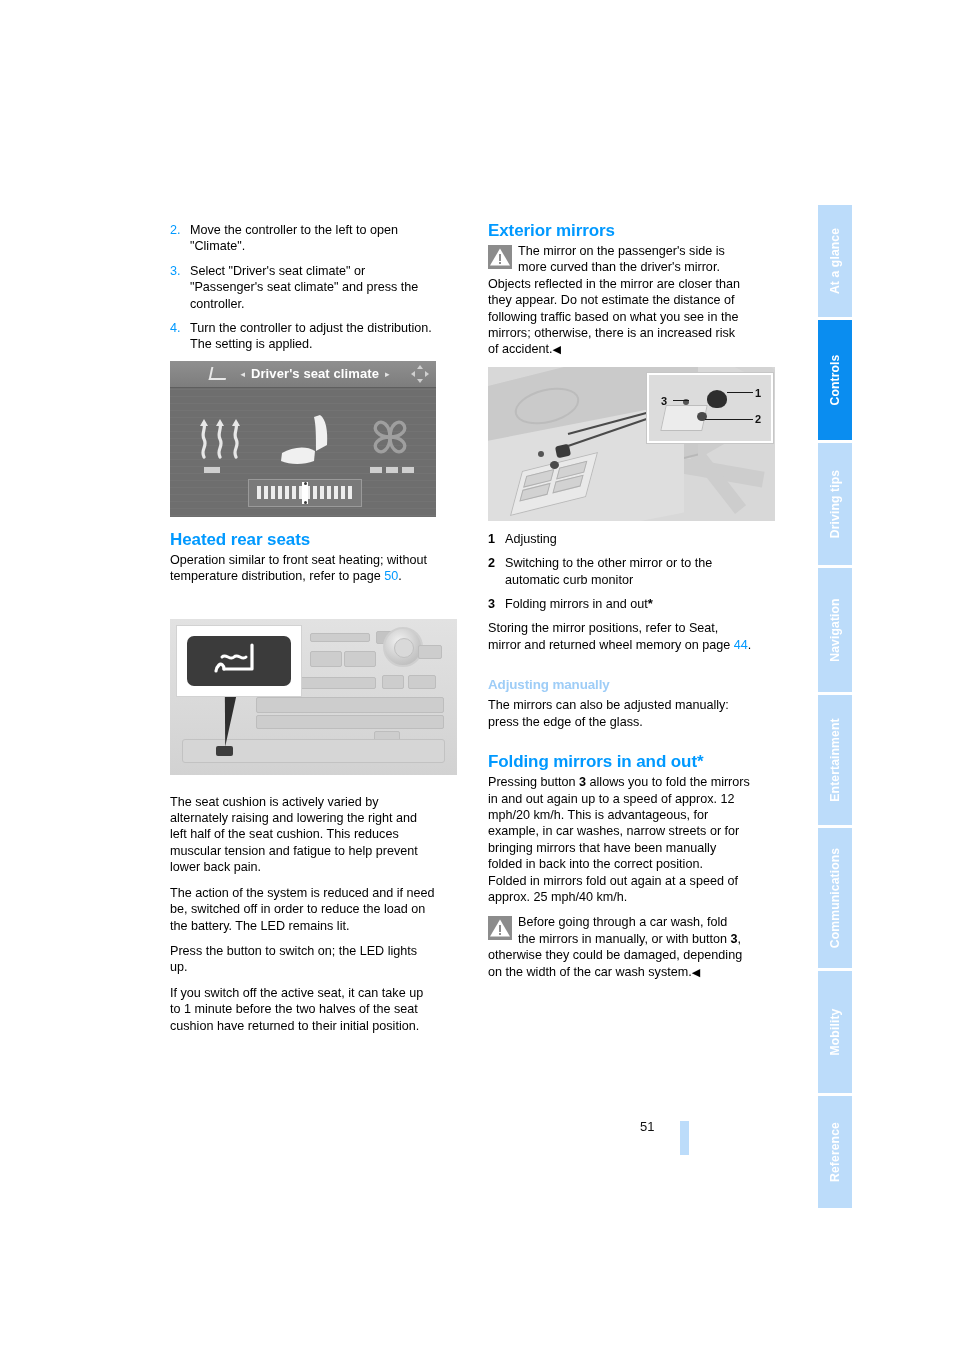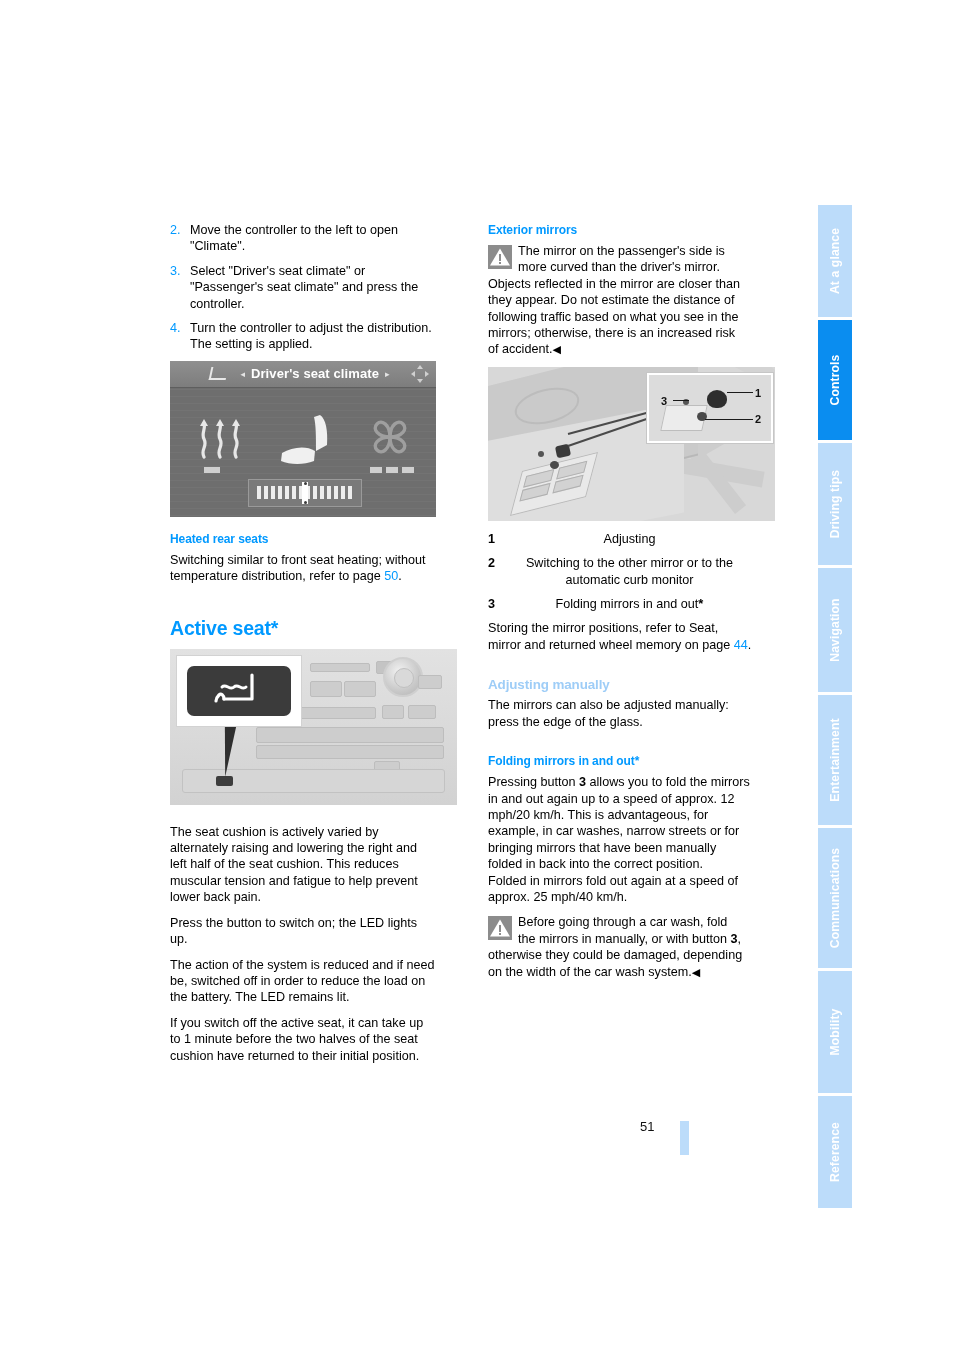--- a/index.html
+++ b/index.html
@@ -40,21 +40,21 @@
   .h1 {
     color: #0099ff;
     font-size: 19.5px;
     font-weight: bold;
     line-height: 23px;
     margin: 0 0 9px 0;
     letter-spacing: -0.2px;
   }
   .h2 {
     color: #0099ff;
-    font-size: 12px;
+    font-size: 17px;
     font-weight: bold;
     line-height: 17px;
     margin: 0 0 4px 0;
     letter-spacing: -0.1px;
   }
   .h3 {
     color: #9ecdf7;
     font-size: 13.4px;
     font-weight: bold;
     line-height: 17px;
@@ -89,21 +89,21 @@
 
   .keyrow {
     display: flex;
     margin-bottom: 8px;
   }
   .keyrow .key {
     font-weight: bold;
     flex: 0 0 17px;
     font-size: 12.6px;
   }
-  .keyrow .txt { flex: 1 1 auto; text-align: center; }
+  .keyrow .txt { flex: 1 1 auto; }
 
   
   .warn { margin: 0 7px 9px 0; }
   .warn .tri {
     float: left;
     width: 24px;
     height: 24px;
     margin: 2px 6px 0 0;
     background: #8c8c8c;
     position: relative;
@@ -585,25 +585,24 @@
         <div class="pip-t"></div>
         <div class="pip-b"></div>
       </div>
 
       <span class="figcode">WSX02220EVA</span>
     </div>
 
     <div class="spacer-md"></div>
 
     <h2 class="h2">Heated rear seats</h2>
-    <p class="body"><span>Switching similar to front seat heating; without temperature distribution, refer to page </span><span class="pageref">50</span><span>.</span></p>
+    <p class="body"><span>Operation similar to front seat heating; without temperature distribution, refer to page </span><span class="pageref">50</span><span>.</span></p>
 
     <div class="spacer-lg"></div>
 
-    <h1 class="h1">Active seat*</h1>
 
     <div class="fig" id="fig-activeseat">
       <div class="console"></div>
 
       <div class="hrow" style="left:140px; top:14px; width:58px; height:7px;"></div>
       <div class="hrow" style="left:206px; top:12px; width:34px; height:11px; background:#c4c4c4;"></div>
       <div class="hrow" style="left:140px; top:32px; width:30px; height:14px;"></div>
       <div class="hrow" style="left:174px; top:32px; width:30px; height:14px;"></div>
       <div class="dial"></div>
       <div class="hrow" style="left:248px; top:26px; width:22px; height:12px;"></div>
@@ -629,22 +628,22 @@
           </svg>
         </div>
       </div>
 
       <span class="figcode">WCD0740EVA</span>
     </div>
 
     <div class="spacer-sm"></div>
 
     <p class="body">The seat cushion is actively varied by alternately raising and lowering the right and left half of the seat cushion. This reduces muscular tension and fatigue to help prevent lower back pain.</p>
+    <p class="body">The action of the system is reduced and if need be, switched off in order to reduce the load on the battery. The LED remains lit.</p>
     <p class="body">Press the button to switch on; the LED lights up.</p>
-    <p class="body">The action of the system is reduced and if need be, switched off in order to reduce the load on the battery. The LED remains lit.</p>
     <p class="body">If you switch off the active seat, it can take up to 1 minute before the two halves of the seat cushion have returned to their initial position.</p>
   </div>
 
   <div class="col" id="col-right">
 
 
     <h2 class="h2">Exterior mirrors</h2>
 
     <div class="warn">
       <span class="tri">

